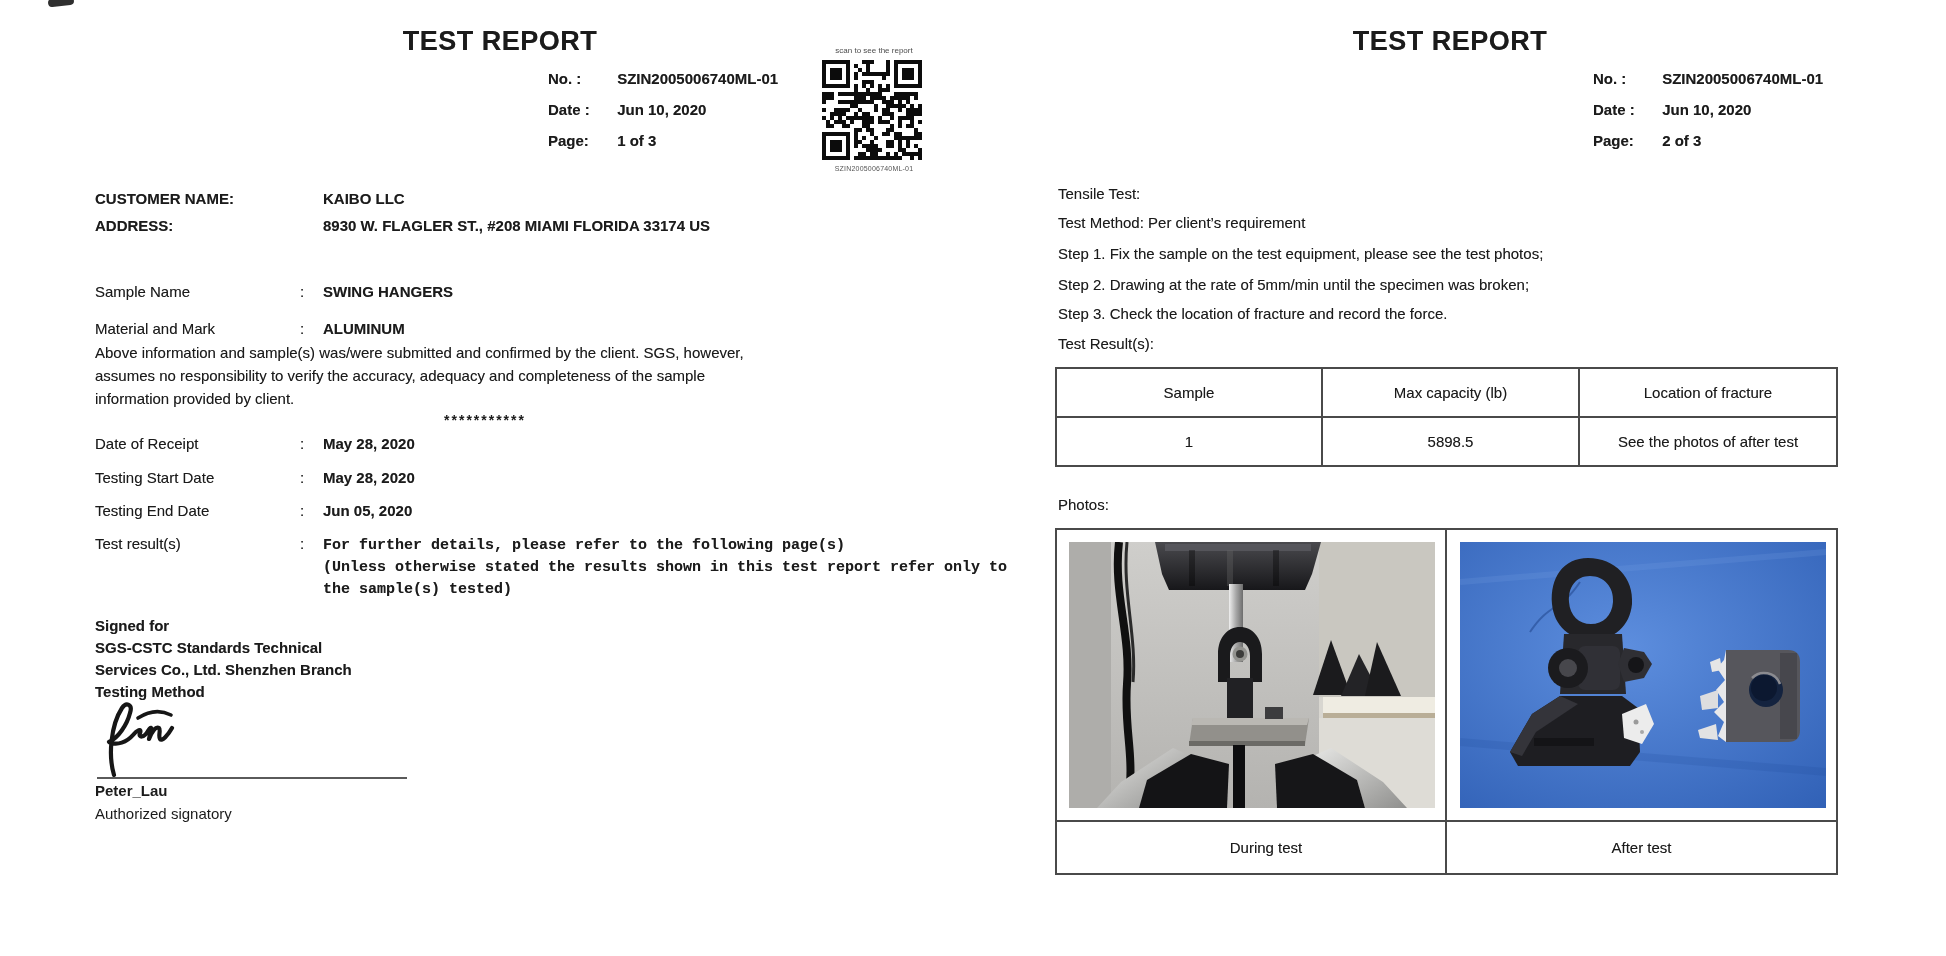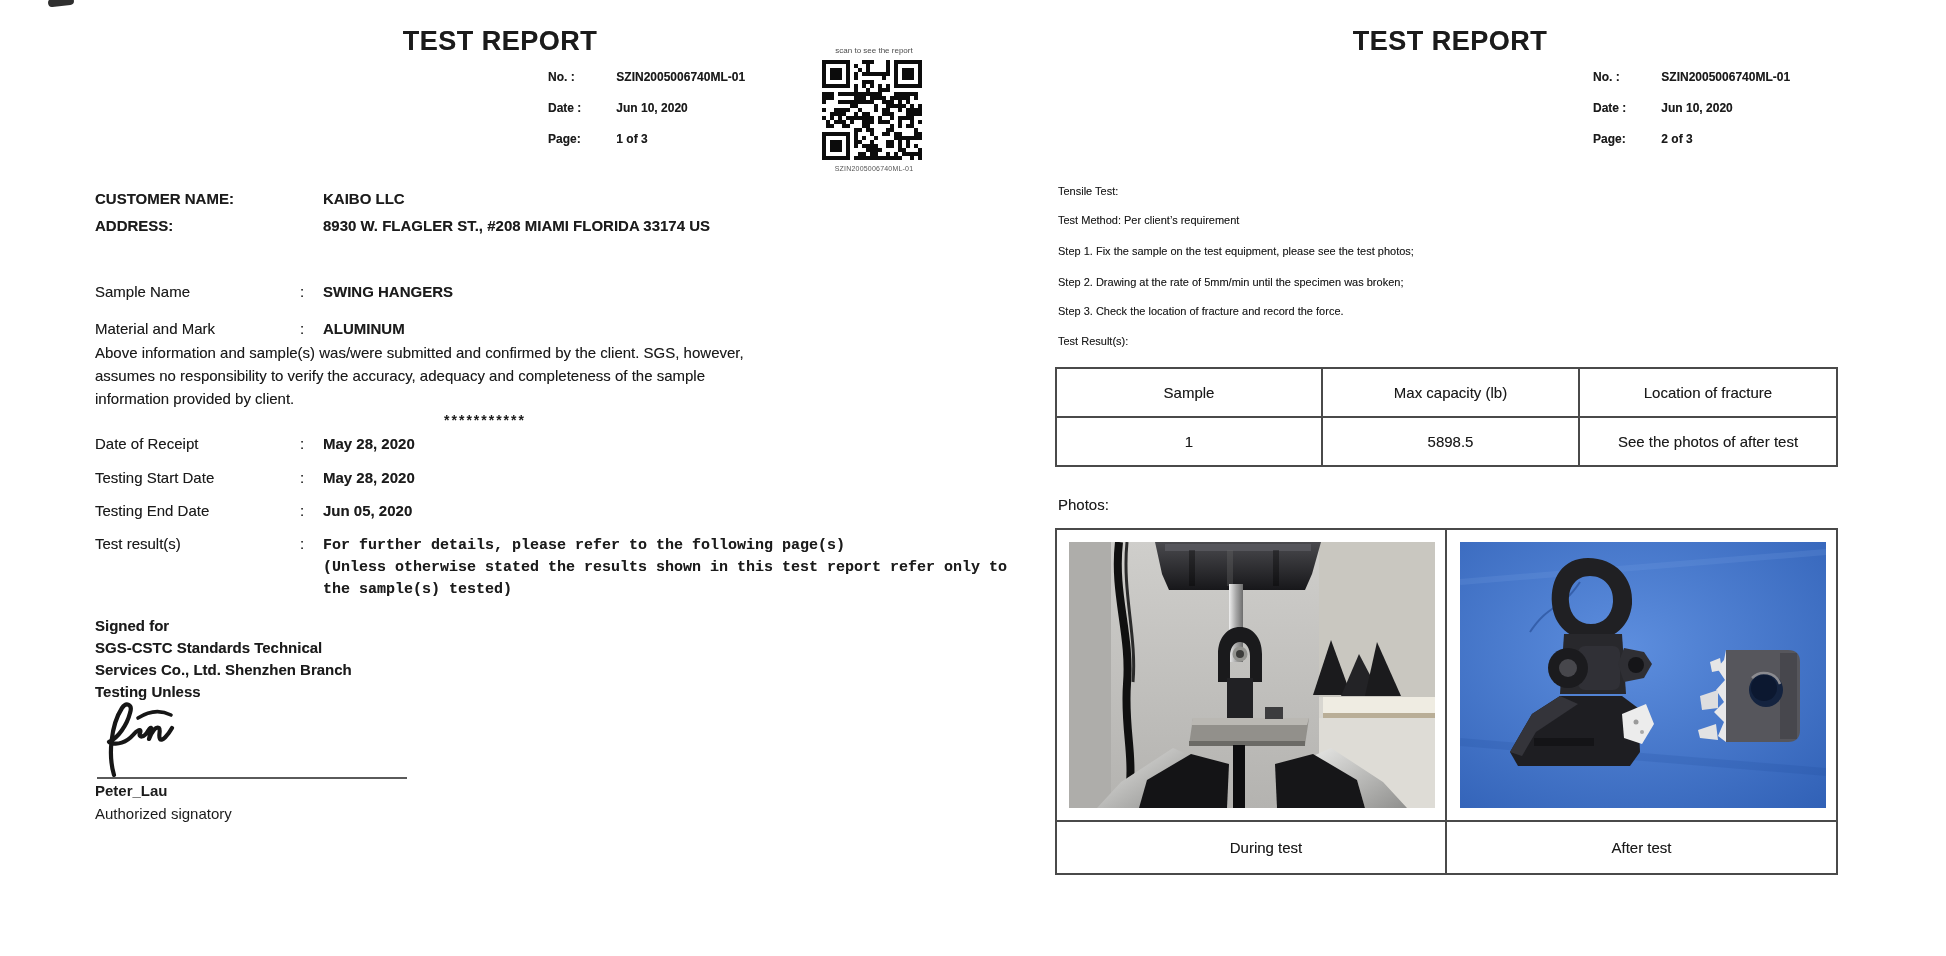--- a/index.html
+++ b/index.html
@@ -6,21 +6,21 @@
   html,body { width:1946px; height:956px; background:#ffffff; overflow:hidden;
               font-family:"Liberation Sans", sans-serif; color:#1b1b1b; }
   .page { position:absolute; top:0; height:956px; }
   #p1 { left:55px;  width:890px; }
   #p2 { left:1050px; width:800px; }
 
   .doc-title { position:absolute; top:26px; left:0; right:0; text-align:center;
                font-size:27px; font-weight:700; letter-spacing:.5px;
                text-shadow:0 0 .6px rgba(20,20,20,.55); }
 
-  .meta-row { position:absolute; font-size:12px; font-weight:700;
+  .meta-row { position:absolute; font-size:15px; font-weight:700;
               text-shadow:0 0 .5px rgba(20,20,20,.45); white-space:nowrap; }
   #p1 .meta-row { left:493px; }
   #p2 .meta-row { left:543px; }
   .meta-label { display:inline-block; width:65px; }
 
   .qr-wrap { position:absolute; left:763px; top:46px; width:112px; text-align:center; }
   .qr-cap-top { font-size:8px; color:#4c4c4c; margin-bottom:1px; }
   .qr-cap-bot { font-size:7px; color:#555; margin-top:1px; letter-spacing:.2px; }
 
   .kv { position:absolute; font-size:15px; white-space:nowrap;
@@ -38,21 +38,21 @@
 
   .multiline div { line-height:22px;font-family:Liberation Mono, monospace; }
 
   .signoff { position:absolute; left:40px; top:615px; font-size:15px; font-weight:700;
              line-height:22px; text-shadow:0 0 .5px rgba(20,20,20,.4); }
   .sig-svg { position:absolute; left:38px; top:697px; }
   .sig-line { position:absolute; left:42px; top:777px; width:310px; border-top:2px solid #5a5a5a; }
   .sig-name { position:absolute; left:40px; top:782px; font-size:15px; font-weight:700; }
   .sig-role { position:absolute; left:40px; top:805px; font-size:15px; }
 
-  .intro-line { position:absolute; left:8px; font-size:11px; white-space:nowrap;
+  .intro-line { position:absolute; left:8px; font-size:15px; white-space:nowrap;
                 text-shadow:0 0 .5px rgba(20,20,20,.4); }
 
   .rtable { position:absolute; left:5px; top:367px; width:783px;
             border:2px solid #4a4a4a; font-size:15px; }
   .rtable .tr { display:flex; }
   .rtable .tr.hdr { border-bottom:2px solid #4a4a4a; }
   .rtable .td { height:47px; display:flex; align-items:center; justify-content:center;
                 text-shadow:0 0 .5px rgba(20,20,20,.4); }
   .rtable .c0 { width:264px; }
   .rtable .c1 { width:259px; border-left:2px solid #4a4a4a; border-right:2px solid #4a4a4a; }
@@ -403,21 +403,21 @@
       <div>For further details, please refer to the following page(s)</div>
       <div>(Unless otherwise stated the results shown in this test report refer only to</div>
       <div>the sample(s) tested)</div>
     </span>
   </div>
 
   <div class="signoff">
     <div>Signed for</div>
     <div>SGS-CSTC Standards Technical</div>
     <div>Services Co., Ltd. Shenzhen Branch</div>
-    <div>Testing Unless</div>
+    <div>Testing Method</div>
   </div>
 
   <svg class="sig-svg" width="150" height="82" viewBox="0 0 150 82">
     <path d="M21,78 C15,58 18,28 29,11 C33,5 40,7 37,16 C34,28 25,41 16,45 C24,49 34,45 40,38 C44,33 49,31 47,36 C45,41 51,41 55,34 C57,31 59,29 58,33 L56,42 C59,34 63,29 66,31 C68,33 65,39 67,42 C69,45 75,38 79,31" fill="none" stroke="#161616" stroke-width="4.2" stroke-linecap="round" stroke-linejoin="round"></path>
     <path d="M45,21 C56,14 68,13 78,18" fill="none" stroke="#161616" stroke-width="3.6" stroke-linecap="round"></path>
   </svg>
   <div class="sig-line"></div>
   <div class="sig-name">Peter_Lau</div>
   <div class="sig-role">Authorized signatory</div>
 </div>

